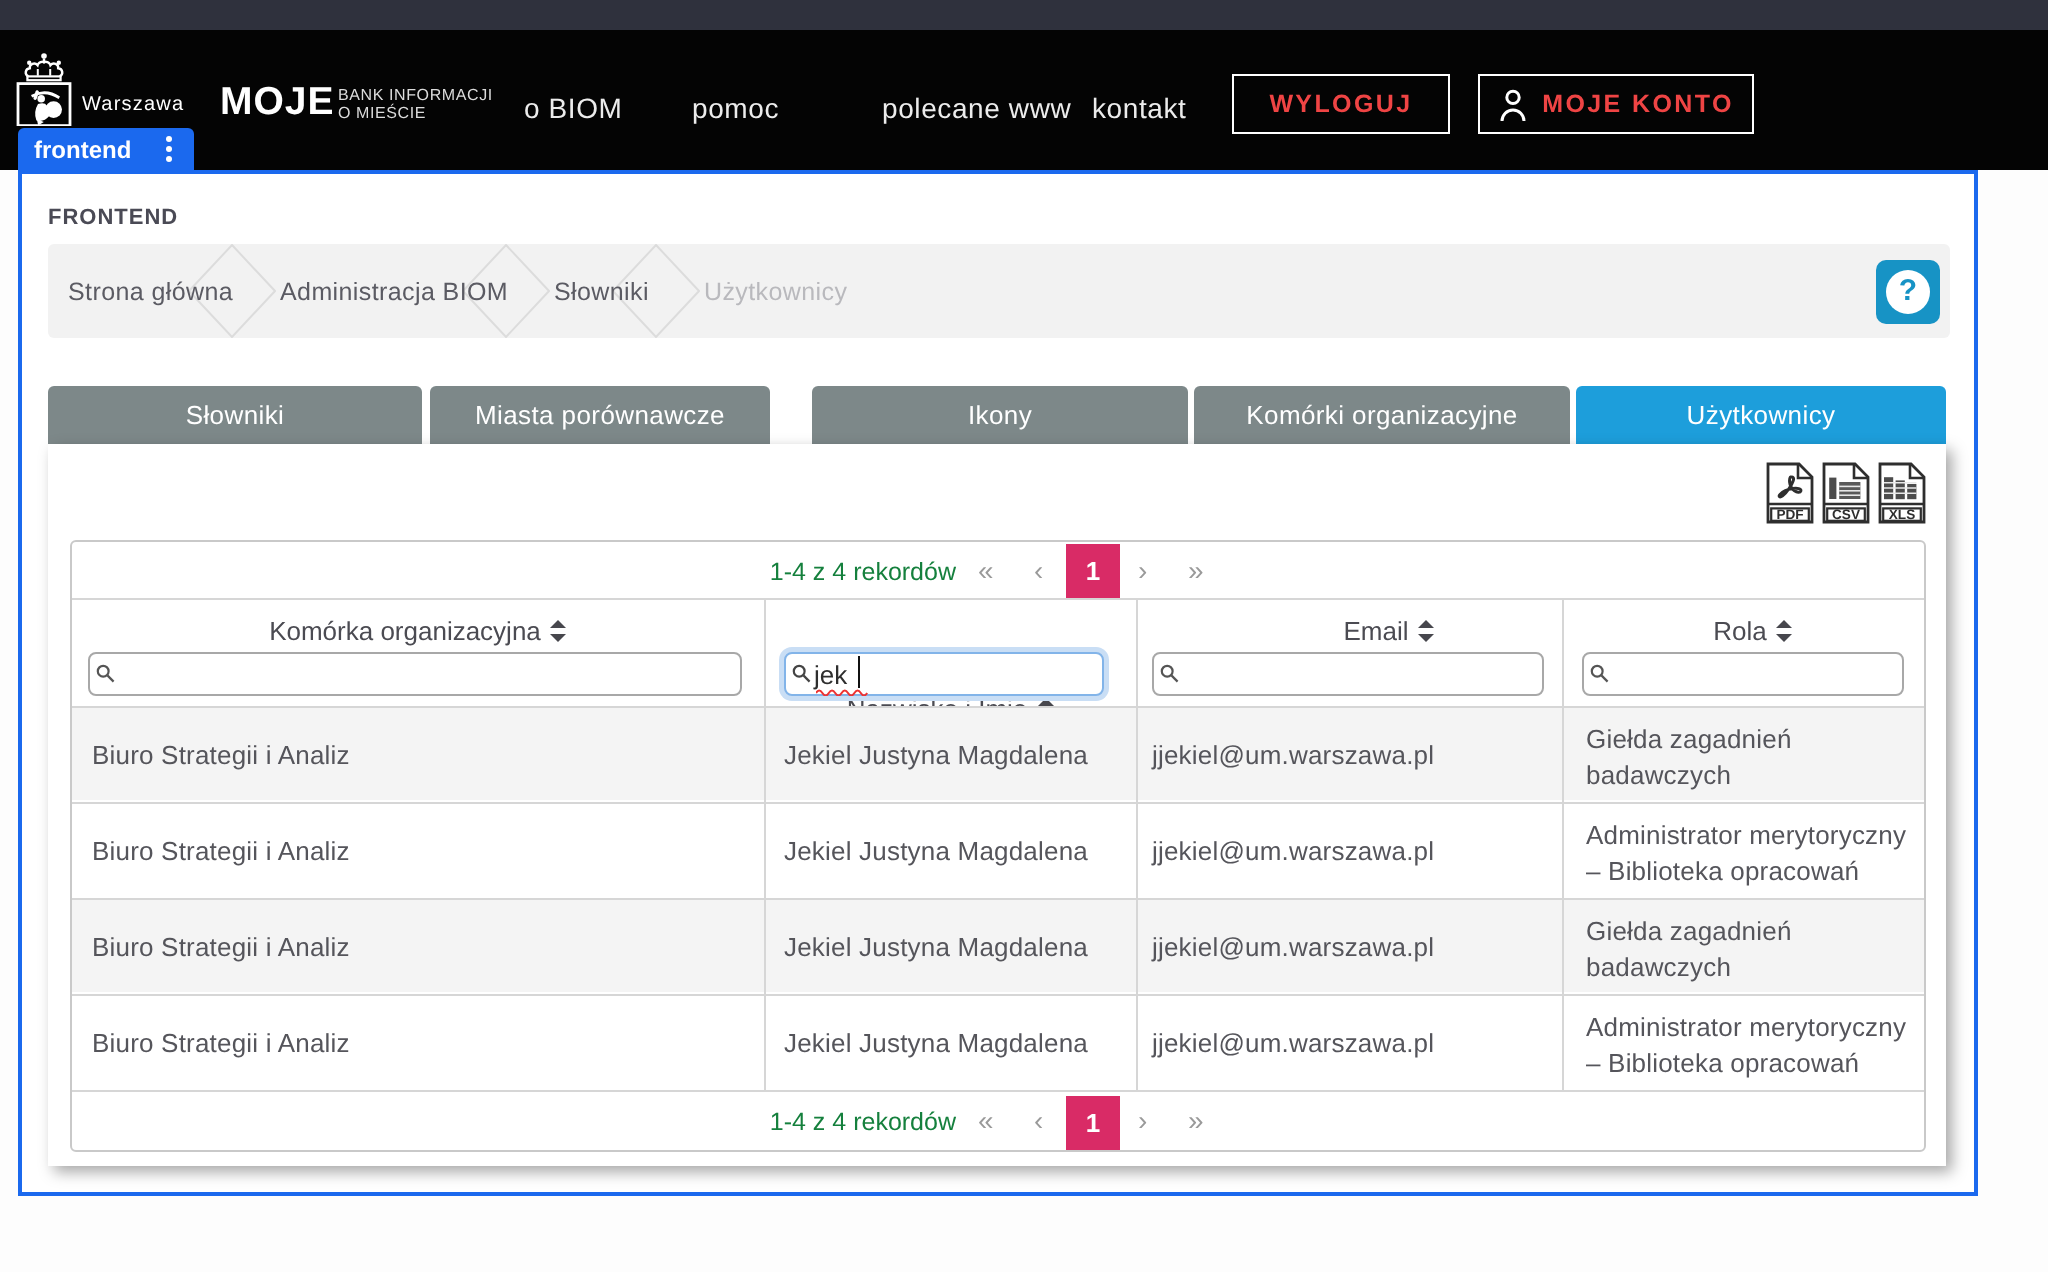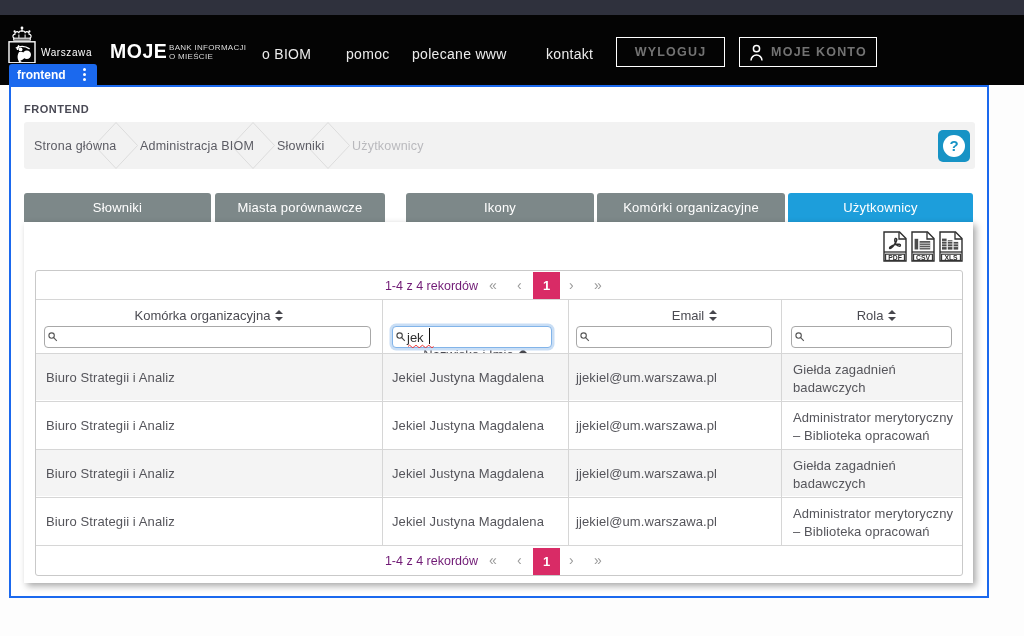--- a/index.html
+++ b/index.html
@@ -9,21 +9,21 @@
 
 #topstrip { position:absolute; left:0; top:0; width:1024px; height:15px; background:#2f313d; }
 #header { position:absolute; left:0; top:15px; width:1024px; height:70px; background:#040404; }
 
 
 #wlogo { position:absolute; left:8px; top:26px; width:28px; height:37px; }
 #wtext { position:absolute; left:41px; top:47px; color:#fff; font-size:10px; letter-spacing:0.6px; line-height:12px; }
 #biom { position:absolute; left:110px; top:40px; color:#fff; font-size:19.5px; font-weight:bold; letter-spacing:0.5px; line-height:23px; }
 #biomsub { position:absolute; left:169px; top:43px; color:#dcdcdc; font-size:8px; letter-spacing:0.3px; line-height:9.4px; }
 .navlink { position:absolute; top:46px; color:#ececec; font-size:14px; letter-spacing:0.3px; line-height:17px; }
-.hbtn { position:absolute; top:37px; height:30px; border:1px solid #fff; color:#737373; font-size:12.5px; font-weight:bold; letter-spacing:1.2px; text-align:center; white-space:nowrap; }
+.hbtn { position:absolute; top:37px; height:30px; border:1px solid #fff; color:#ef4444; font-size:12.5px; font-weight:bold; letter-spacing:1.2px; text-align:center; white-space:nowrap; }
 
 
 #tag { position:absolute; left:9px; top:64px; width:88px; height:21px; background:#1b69ee; border-radius:3px 3px 0 0; z-index:5; }
 #tag span { position:absolute; left:8px; top:3.5px; color:#fff; font-size:12px; font-weight:bold; }
 .dot { position:absolute; left:74px; width:3px; height:3px; border-radius:50%; background:#fff; }
 
 
 #bluebox { position:absolute; left:9px; top:85px; width:980px; height:513px; border:2px solid #1b69ee; background:#fff; }
 
 #h1 { position:absolute; left:24px; top:103px; font-size:11px; font-weight:bold; letter-spacing:0.5px; color:#4a4a55; line-height:13px; }
@@ -38,21 +38,21 @@
 
 .tab { position:absolute; top:193px; height:29px; background:#7d8889; color:#fff; font-size:13px; text-align:center; line-height:29px; border-radius:3px 3px 0 0; letter-spacing:0.2px; }
 .tab.active { background:#1d9edb; }
 
 
 #panel { position:absolute; left:24px; top:222px; width:949px; height:361px; background:#fff; box-shadow:3px 3px 7px rgba(0,0,0,0.35); }
 .ficon { position:absolute; top:231px; }
 
 
 #table { position:absolute; left:35px; top:270px; width:928px; height:306px; border:1px solid #c9c9c9; border-radius:3px; }
-.pagtext { position:absolute; width:106px; text-align:right; font-size:12.5px; color:#701a75; }
+.pagtext { position:absolute; width:106px; text-align:right; font-size:12.5px; color:#15803d; }
 .pagarrow { position:absolute; font-size:14px; color:#9a9a9a; }
 .pagbox { position:absolute; width:27px; background:#d92b66; color:#fff; font-size:13px; font-weight:bold; text-align:center; }
 .vline { position:absolute; width:1px; background:#d6d6d6; z-index:2; }
 .hline { position:absolute; left:36px; width:926px; height:1px; background:#d6d6d6; z-index:2; }
 .thtitle { position:absolute; top:308px; font-size:13px; color:#4b4b52; text-align:center; }
 .sorticon { display:inline-block; width:8px; height:11px; position:relative; margin-left:5px; top:1px; }
 .sorticon i { position:absolute; left:0; width:0; height:0; border-left:4px solid transparent; border-right:4px solid transparent; }
 .sorticon .up { top:0; border-bottom:4.5px solid #47474d; }
 .sorticon .dn { bottom:0; border-top:4.5px solid #47474d; }
 .sinput { position:absolute; top:326px; height:22px; border:1px solid #a8a8a8; border-radius:4px; background:#fff; }
@@ -80,21 +80,21 @@
     <path d="M11 26 q3.4 -1 4.4 0.8 l1.2 5.2 q-2.6 3.2 -6.4 2.2 q-1.6 -4.2 0.8 -8.2 Z"></path>
     <path d="M10.4 33.5 l3.5 1.5 l-2.8 1.8 Z"></path>
     <circle cx="18.8" cy="28.8" r="4.2"></circle>
   </g>
 </svg>
 <div id="wtext">Warszawa</div>
 <div id="biom">MOJE</div>
 <div id="biomsub">BANK INFORMACJI<br>O MIEŚCIE</div>
 <div class="navlink" style="left:262px;">o BIOM</div>
 <div class="navlink" style="left:346px;">pomoc</div>
-<div class="navlink" style="left:412px;">polecane www</div>
+<div class="navlink" style="left:441px;">polecane www</div>
 <div class="navlink" style="left:546px;">kontakt</div>
 <div class="hbtn" style="left:616px; width:109px; line-height:28px;">WYLOGUJ</div>
 <div class="hbtn" style="left:739px; width:138px; display:flex; align-items:center; justify-content:center;">
   <svg width="15" height="17" viewBox="0 0 15 17" style="margin-right:7px;">
     <circle cx="7.5" cy="4.7" r="3.1" stroke="#fff" stroke-width="1.5" fill="none"></circle>
     <path d="M2 16.5 a5.5 5.5 0 0 1 11 0" stroke="#fff" stroke-width="1.5" fill="none"></path>
   </svg>
     <span>MOJE KONTO</span>
   </div>
 

